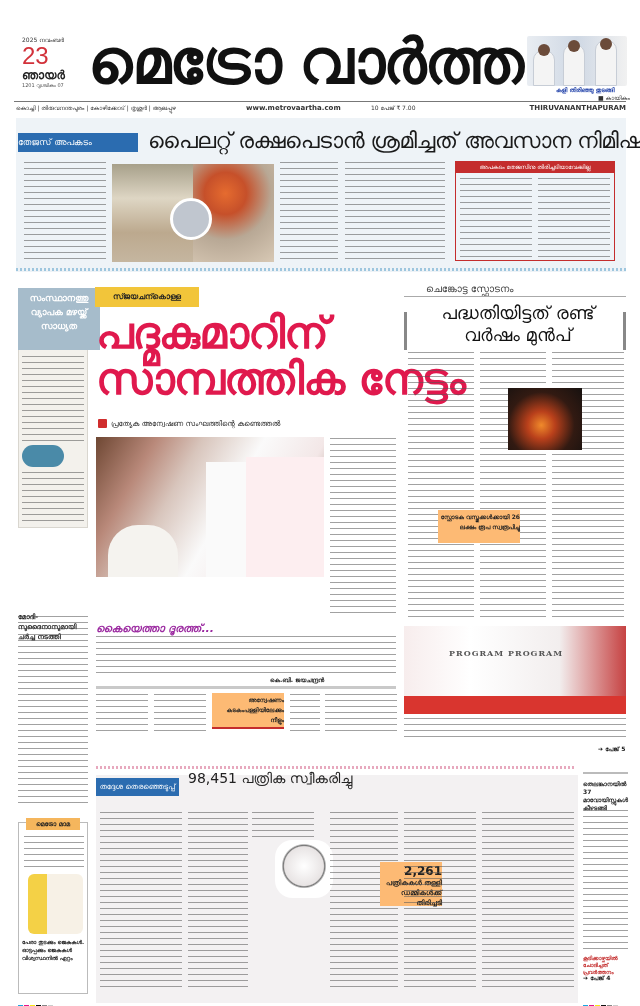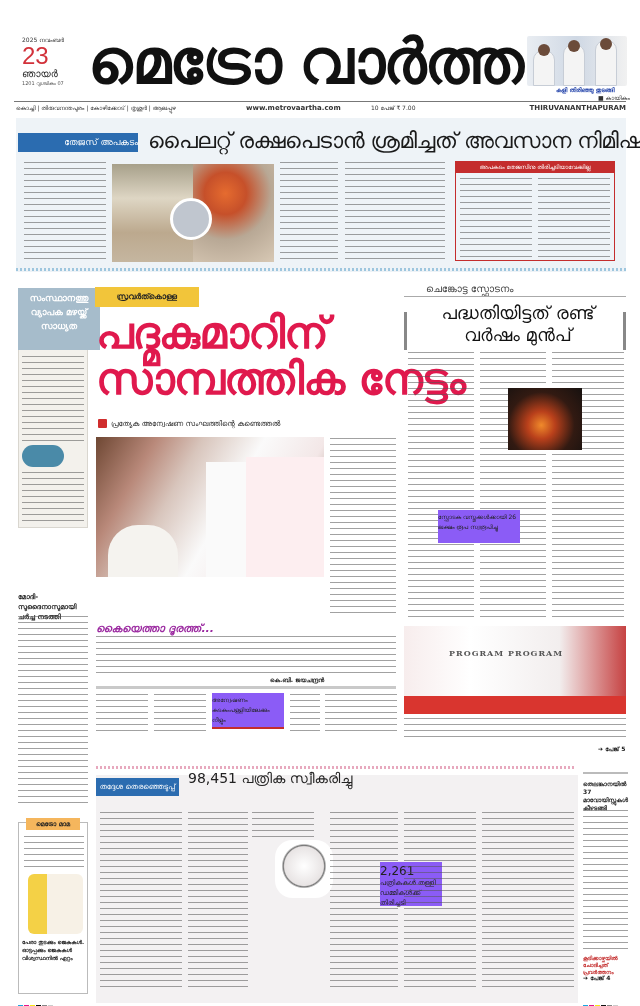--- a/index.html
+++ b/index.html
@@ -2,36 +2,36 @@
 <html><head>
 <meta charset="utf-8">
 <style>
 *{box-sizing:border-box;margin:0;padding:0}
 html,body{width:640px;height:1006px;background:#fff;overflow:hidden}
 body{font-family:"DejaVu Sans",sans-serif;color:#222;position:relative}
 .abs{position:absolute}
 .mast-date{left:22px;top:36px;width:45px;}
 .mast-date .y{font-size:6px;color:#333}
 .mast-date .d{font-size:24px;color:#d2313a;line-height:24px;font-family:"Liberation Sans",sans-serif}
-.mast-date .w{font-size:10px;font-weight:normal}
+.mast-date .w{font-size:12px;font-weight:bold}
 .mast-date .m{font-size:5px;color:#555}
 .mast-title{left:88px;top:30px;font-size:62px;font-weight:bold;letter-spacing:-2px;font-family:"DejaVu Sans",sans-serif;line-height:64px;color:#111}
 .mast-photo{left:527px;top:36px;width:100px;height:50px;background:linear-gradient(90deg,#e9edf2,#cfd8e4,#f1f1f1);border-radius:2px}
 .mast-photo .p{position:absolute;bottom:0;width:22px;height:42px;background:#f4f4f4;border-radius:10px 10px 0 0;border:1px solid #c7cdd6}
 .mast-photo .h{position:absolute;width:12px;height:12px;background:#6b4b3a;border-radius:50%}
 .mast-cap{left:556px;top:86px;font-size:6px;color:#1e3fa8;font-weight:bold}
 .mast-cap2{left:598px;top:94px;font-size:6px;color:#333}
 .rule{left:14px;width:612px;height:1px;background:#777}
 .edbar{left:16px;top:104px;width:610px;height:10px;font-size:6px;color:#333}
 .edbar .eds{position:absolute;left:0}
 .edbar .url{position:absolute;left:230px;font-weight:bold;font-size:7px}
 .edbar .pr{position:absolute;left:355px}
 .edbar .city{position:absolute;right:0;font-weight:bold;font-size:7px}
 .sec1{left:16px;top:118px;width:610px;height:154px;background:#eef3f7}
-.kicker-blue{left:18px;top:133px;width:120px;height:19px;background:#2b6cb0;color:#fff;font-size:9px;text-align:right;line-height:19px}
+.kicker-blue{left:18px;top:133px;width:120px;height:19px;background:#2b6cb0;color:#fff;font-size:9px;text-align:left;line-height:19px}
 .h1{left:148px;top:128px;font-size:22px;color:#1a1a1a;white-space:nowrap;letter-spacing:-0.5px}
 .txtbox{background:repeating-linear-gradient(180deg,#555 0,#555 .6px,transparent .6px,transparent 6px);opacity:.55}
 .img-jet{left:112px;top:164px;width:160px;height:98px;background:linear-gradient(180deg,#a7a08a 0%,#ded6c4 35%,#bca98e 70%,#c5b6a0 100%)}
 .img-fire{left:193px;top:164px;width:81px;height:98px;background:radial-gradient(circle at 40% 30%,#e56b2f 0,#c6502a 25%,#b8a895 55%,#d8c9b5 100%)}
 .img-circ{left:170px;top:198px;width:42px;height:42px;border-radius:50%;background:#c0c6cf;border:3px solid #fff}
 .redbox{left:455px;top:161px;width:160px;height:12px;background:#c42d2d;color:#fff;font-size:6px;text-align:center;line-height:12px}
 .redframe{left:455px;top:161px;width:160px;height:100px;border:1px solid #c42d2d}
 .dotline{height:3px;background:repeating-linear-gradient(90deg,#9ec6de 0,#9ec6de 2px,transparent 2px,transparent 4px)}
 .dotpink{height:3px;background:repeating-linear-gradient(90deg,#e7a9be 0,#e7a9be 2px,transparent 2px,transparent 4px)}
 .side-weather{left:18px;top:288px;width:82px;height:62px;background:#a6bccb;color:#fff;font-size:9px;font-weight:bold;text-align:center;line-height:14px;padding-top:3px}
@@ -44,21 +44,21 @@
 .photo-main{left:96px;top:437px;width:228px;height:140px;background:linear-gradient(120deg,#6e4733 0%,#b9897a 20%,#d8c5bc 35%,#fafafa 55%,#f3e7e7 75%,#7b5746 100%)}
 .photo-main .p1{position:absolute;left:12px;bottom:0;width:70px;height:52px;background:#f5f3ef;border-radius:30px 30px 0 0}
 .photo-main .p2{position:absolute;left:110px;top:25px;width:44px;height:115px;background:#fafafa}
 .photo-main .p3{position:absolute;left:150px;top:20px;width:78px;height:120px;background:#fdeef0}
 .caption-h{left:96px;top:622px;font-size:11px;font-style:italic;color:#9b2aa0;font-weight:bold}
 .byline{left:270px;top:676px;font-size:6px;font-weight:bold}
 .kicker2{left:426px;top:283px;font-size:10px;color:#444}
 .frame-right{left:404px;top:312px;width:222px;height:38px;border-left:3px solid #888;border-right:3px solid #888}
 .head2{left:418px;top:302px;width:200px;text-align:center;font-size:18px;line-height:22px;color:#111}
 .img-night{left:508px;top:388px;width:74px;height:62px;background:radial-gradient(circle at 45% 60%,#f08a2b 0,#b9401b 25%,#321a12 60%,#16110f 100%)}
-.ybox{background:#8b5cf6;color:#222;text-align:left;font-weight:normal}
+.ybox{background:#fdba74;color:#222;text-align:right;font-weight:bold}
 .ybox1{left:438px;top:510px;width:82px;height:33px;font-size:6px;line-height:10px;padding-top:2px}
 .ybox2{left:212px;top:693px;width:72px;height:36px;font-size:6px;line-height:10px;padding-top:2px;border-bottom:2px solid #c42d2d}
 .special{left:404px;top:626px;width:222px;height:88px;background:linear-gradient(90deg,#f7eded 0%,#fff 30%,#f2eeee 70%,#c64242 100%)}
 .special .lbl{position:absolute;left:45px;top:22px;font-family:"DejaVu Serif",serif;font-size:8px;color:#555;letter-spacing:1px;font-weight:bold}
 .special .floor{position:absolute;left:0;bottom:0;width:100%;height:18px;background:#d9352f}
 .seeplink{font-size:6px;font-weight:bold;color:#111}
 .side-vote{left:18px;top:728px;width:70px;font-size:7px;font-weight:bold;line-height:10px}
 .bottom-sec{left:96px;top:775px;width:482px;height:228px;background:#f3f1f2}
 .kicker-blue2{left:96px;top:778px;width:83px;height:18px;background:#2b6cb0;color:#fff;font-size:7.5px;text-align:center;line-height:18px}
 .head3{left:188px;top:770px;font-size:14px;color:#222;white-space:nowrap}
@@ -117,21 +117,21 @@
 <div class="abs txtbox" style="left:538px;top:178px;width:72px;height:80px"></div>
 <div class="abs txtbox" style="left:533px;top:136px;width:90px;height:124px;left:625px;width:1px;opacity:0"></div>
 <div class="abs dotline" style="left:16px;top:268px;width:610px"></div>
 
 <div class="abs side-col"></div>
 <div class="abs side-weather">സംസ്ഥാനത്തു വ്യാപക മഴയ്ക്ക് സാധ്യത</div>
 <div class="abs txtbox" style="left:22px;top:356px;width:62px;height:86px"></div>
 <div class="abs cloud"></div>
 <div class="abs txtbox" style="left:22px;top:472px;width:62px;height:54px"></div>
 
-<div class="abs kicker-yellow">സ്രവർത്കൊള്ള</div>
+<div class="abs kicker-yellow">സ്ജയചന്കൊള്ള</div>
 <div class="abs big-red">
   <div>പദ്മകുമാറിന്</div>
   <div>സാമ്പത്തിക നേട്ടം</div>
 </div>
 <div class="abs subhead"><span class="sq"></span><span>പ്രത്യേക അന്വേഷണ സംഘത്തിന്റെ കണ്ടെത്തൽ</span></div>
 <div class="abs photo-main">
   <div class="p1"></div>
     <div class="p2"></div>
     <div class="p3"></div>
 </div>
@@ -155,21 +155,21 @@
 <div class="abs txtbox" style="left:552px;top:352px;width:72px;height:268px"></div>
 <div class="abs img-night"></div>
 <div class="abs ybox ybox1">സ്ഫോടക വസ്തുക്കൾക്കായി 26 ലക്ഷം രൂപ സ്വരൂപിച്ചു</div>
 <div class="abs special">
     <span class="lbl">PROGRAM PROGRAM</span>
     <div class="floor"></div>
   </div>
 <div class="abs txtbox" style="left:404px;top:718px;width:222px;height:22px"></div>
 <div class="abs seeplink" style="left:598px;top:745px">➔ <span>പേജ് 5</span></div>
 
-<div class="abs side-vote" style="top:592px">മോദി-സുദൈനാസുമായി ചർച്ച നടത്തി</div>
+<div class="abs side-vote" style="top:612px">മോദി-സുദൈനാസുമായി ചർച്ച നടത്തി</div>
 <div class="abs txtbox" style="left:18px;top:616px;width:70px;height:188px"></div>
 
 <div class="abs dotpink" style="left:96px;top:766px;width:480px"></div>
 <div class="abs bottom-sec"></div>
 <div class="abs kicker-blue2">തദ്ദേശ തെരഞ്ഞെടുപ്പ്</div>
 <div class="abs head3">98,451 പത്രിക സ്വീകരിച്ചു</div>
 <div class="abs txtbox" style="left:100px;top:812px;width:82px;height:178px"></div>
 <div class="abs txtbox" style="left:188px;top:812px;width:60px;height:178px"></div>
 <div class="abs fist"></div>
 <div class="abs txtbox" style="left:252px;top:812px;width:62px;height:30px"></div>

